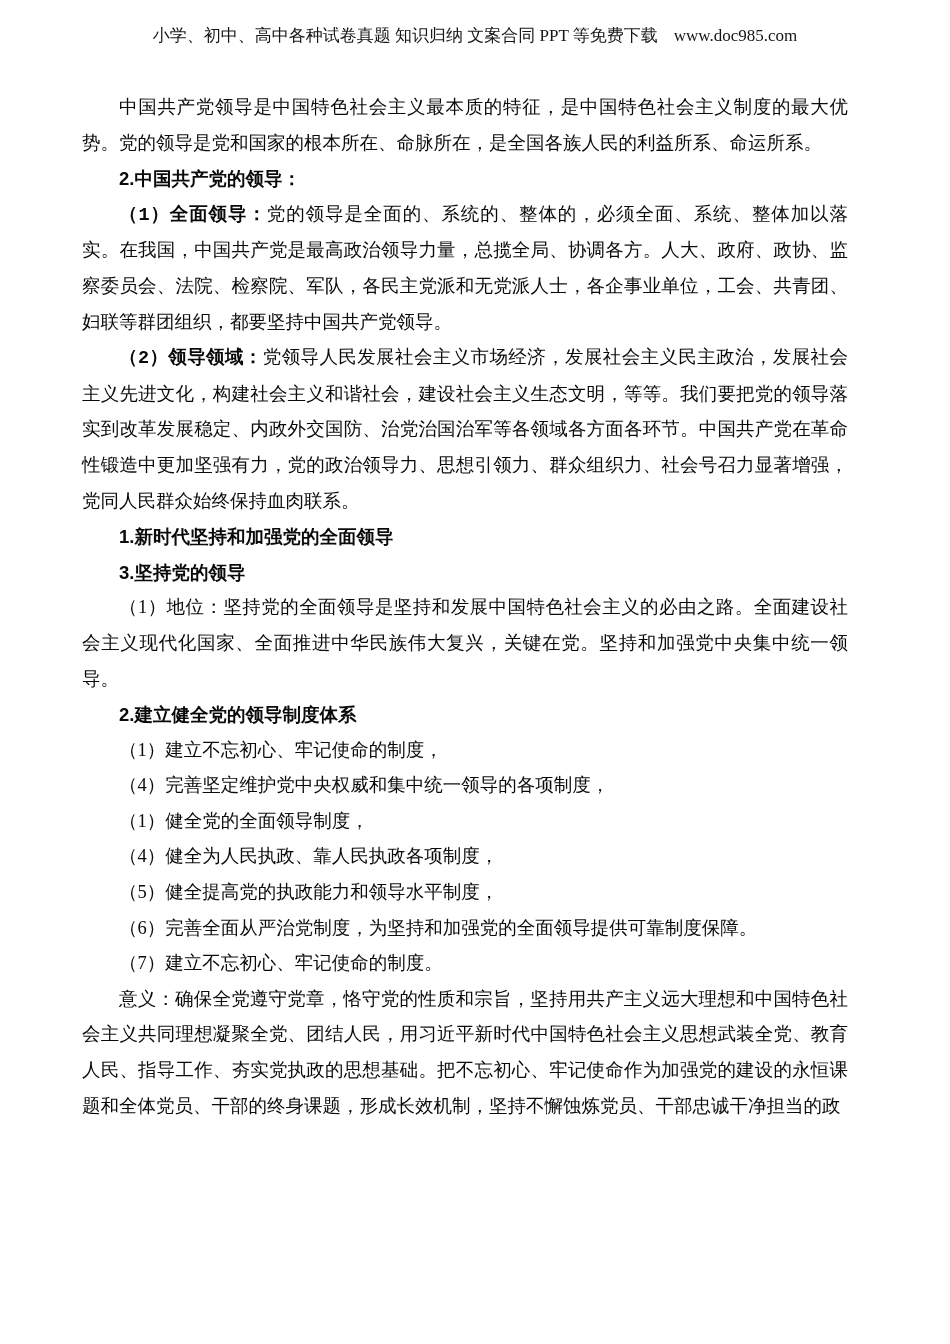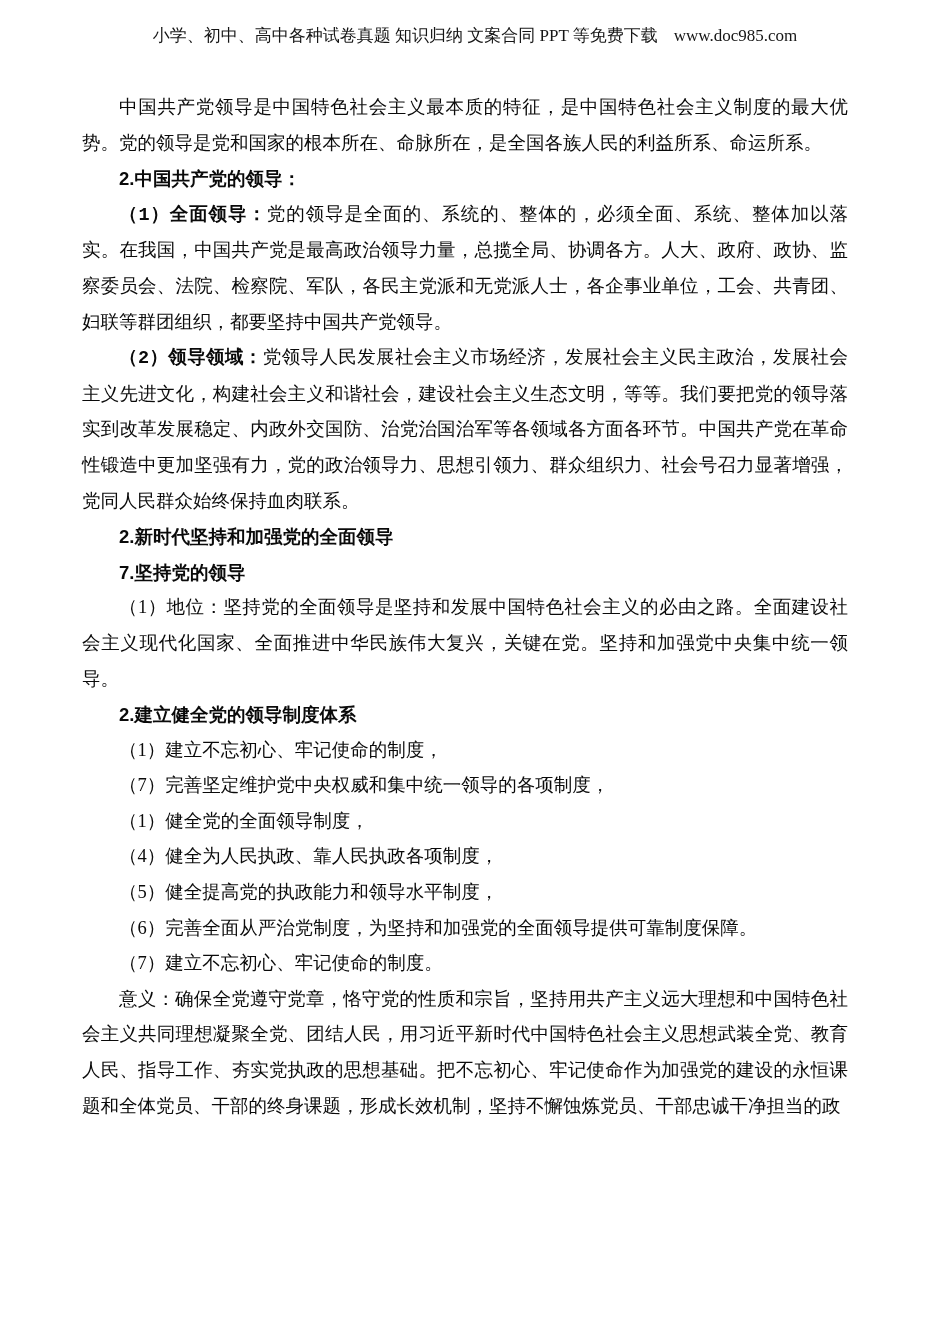--- a/index.html
+++ b/index.html
@@ -65,31 +65,31 @@
   <div class="content">
 
     <p class="body">中国共产党领导是中国特色社会主义最本质的特征，是中国特色社会主义制度的最大优势。党的领导是党和国家的根本所在、命脉所在，是全国各族人民的利益所系、命运所系。</p>
 
     <p class="heading">2.中国共产党的领导：</p>
 
     <p class="body"><span class="lead">（1）全面领导：</span><span>党的领导是全面的、系统的、整体的，必须全面、系统、整体加以落实。在我国，中国共产党是最高政治领导力量，总揽全局、协调各方。人大、政府、政协、监察委员会、法院、检察院、军队，各民主党派和无党派人士，各企事业单位，工会、共青团、妇联等群团组织，都要坚持中国共产党领导。</span></p>
 
     <p class="body"><span class="lead">（2）领导领域：</span><span>党领导人民发展社会主义市场经济，发展社会主义民主政治，发展社会主义先进文化，构建社会主义和谐社会，建设社会主义生态文明，等等。我们要把党的领导落实到改革发展稳定、内政外交国防、治党治国治军等各领域各方面各环节。中国共产党在革命性锻造中更加坚强有力，党的政治领导力、思想引领力、群众组织力、社会号召力显著增强，党同人民群众始终保持血肉联系。</span></p>
 
-    <p class="heading">2.新时代坚持和加强党的全面领导</p>
+    <p class="heading">1.新时代坚持和加强党的全面领导</p>
 
-    <p class="heading">7.坚持党的领导</p>
+    <p class="heading">3.坚持党的领导</p>
 
     <p class="body">（1）地位：坚持党的全面领导是坚持和发展中国特色社会主义的必由之路。全面建设社会主义现代化国家、全面推进中华民族伟大复兴，关键在党。坚持和加强党中央集中统一领导。</p>
 
 
     <p class="heading">2.建立健全党的领导制度体系</p>
 
     <p class="body">（1）建立不忘初心、牢记使命的制度，</p>
-    <p class="body">（7）完善坚定维护党中央权威和集中统一领导的各项制度，</p>
+    <p class="body">（4）完善坚定维护党中央权威和集中统一领导的各项制度，</p>
     <p class="body">（1）健全党的全面领导制度，</p>
     <p class="body">（4）健全为人民执政、靠人民执政各项制度，</p>
     <p class="body">（5）健全提高党的执政能力和领导水平制度，</p>
     <p class="body">（6）完善全面从严治党制度，为坚持和加强党的全面领导提供可靠制度保障。</p>
     <p class="body">（7）建立不忘初心、牢记使命的制度。</p>
 
     <p class="body">意义：确保全党遵守党章，恪守党的性质和宗旨，坚持用共产主义远大理想和中国特色社会主义共同理想凝聚全党、团结人民，用习近平新时代中国特色社会主义思想武装全党、教育人民、指导工作、夯实党执政的思想基础。把不忘初心、牢记使命作为加强党的建设的永恒课题和全体党员、干部的终身课题，形成长效机制，坚持不懈蚀炼党员、干部忠诚干净担当的政</p>
 
   </div>
 </div>

